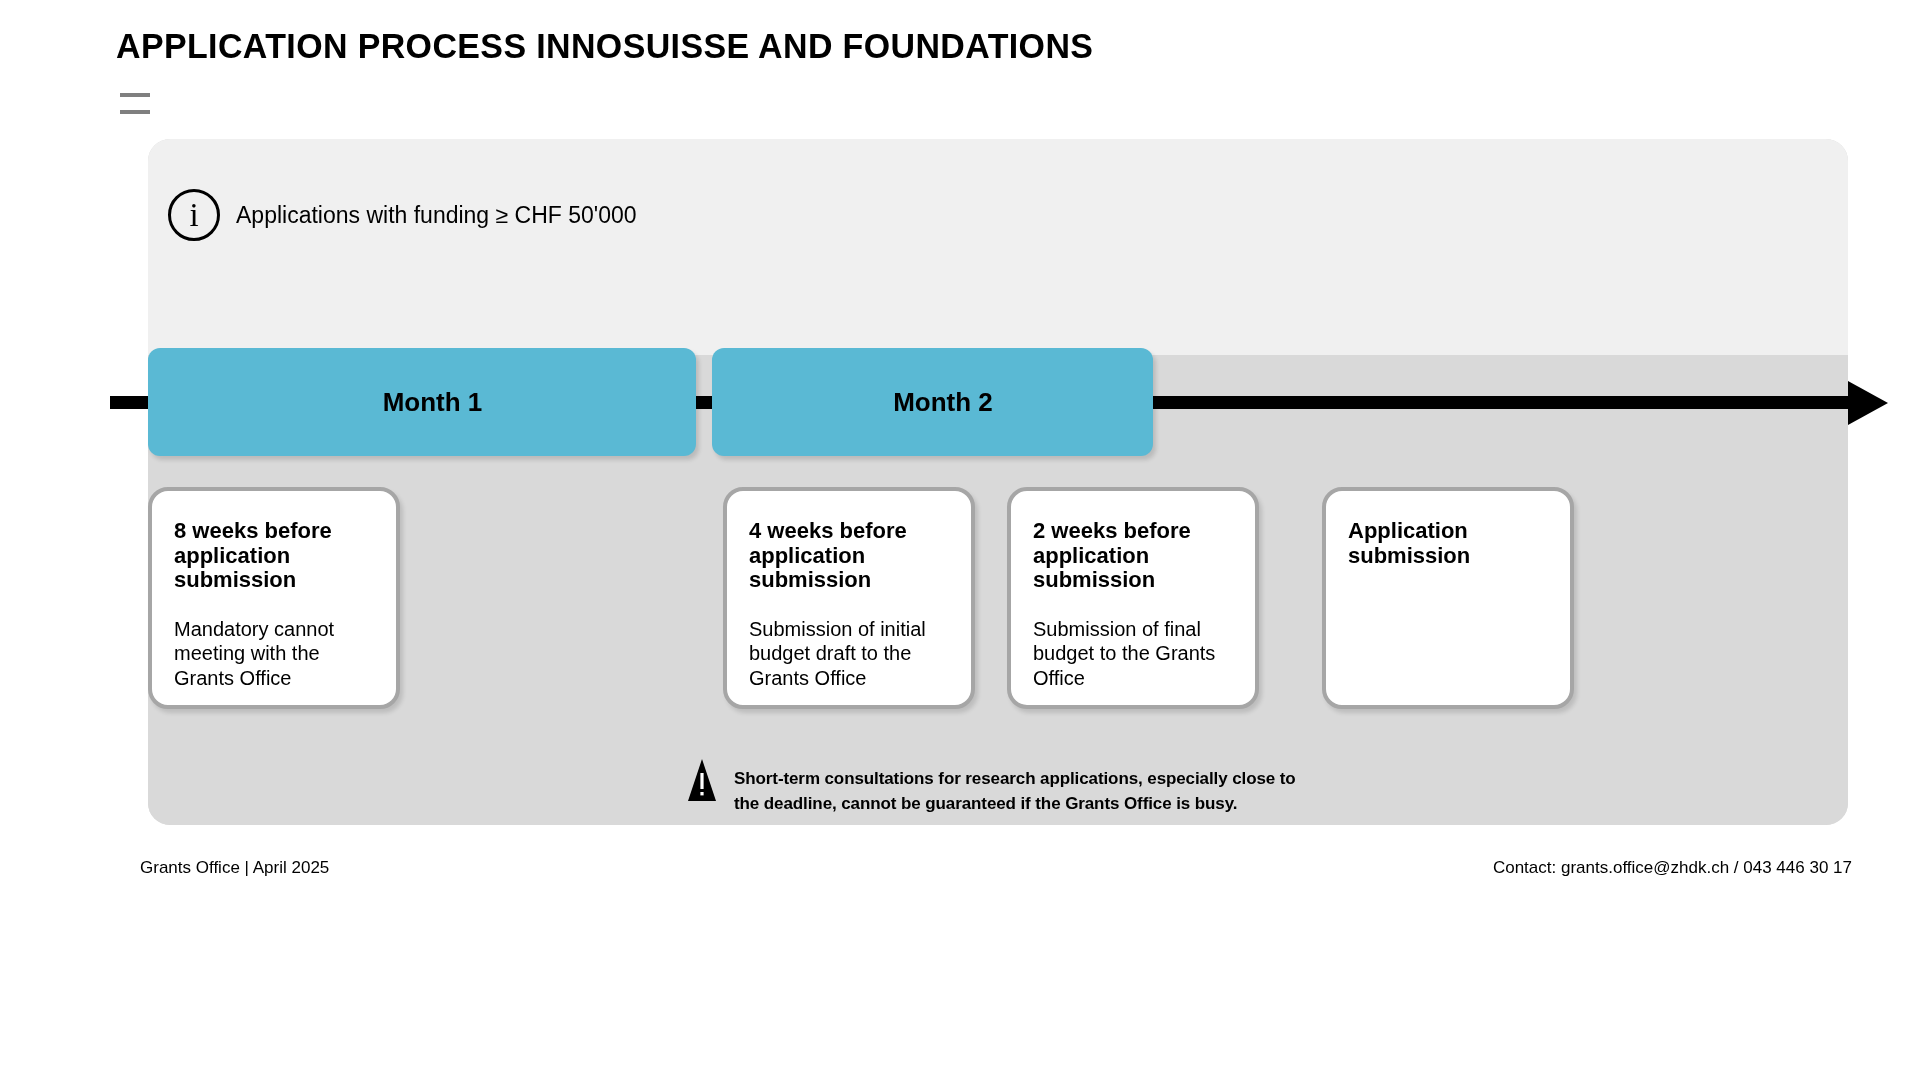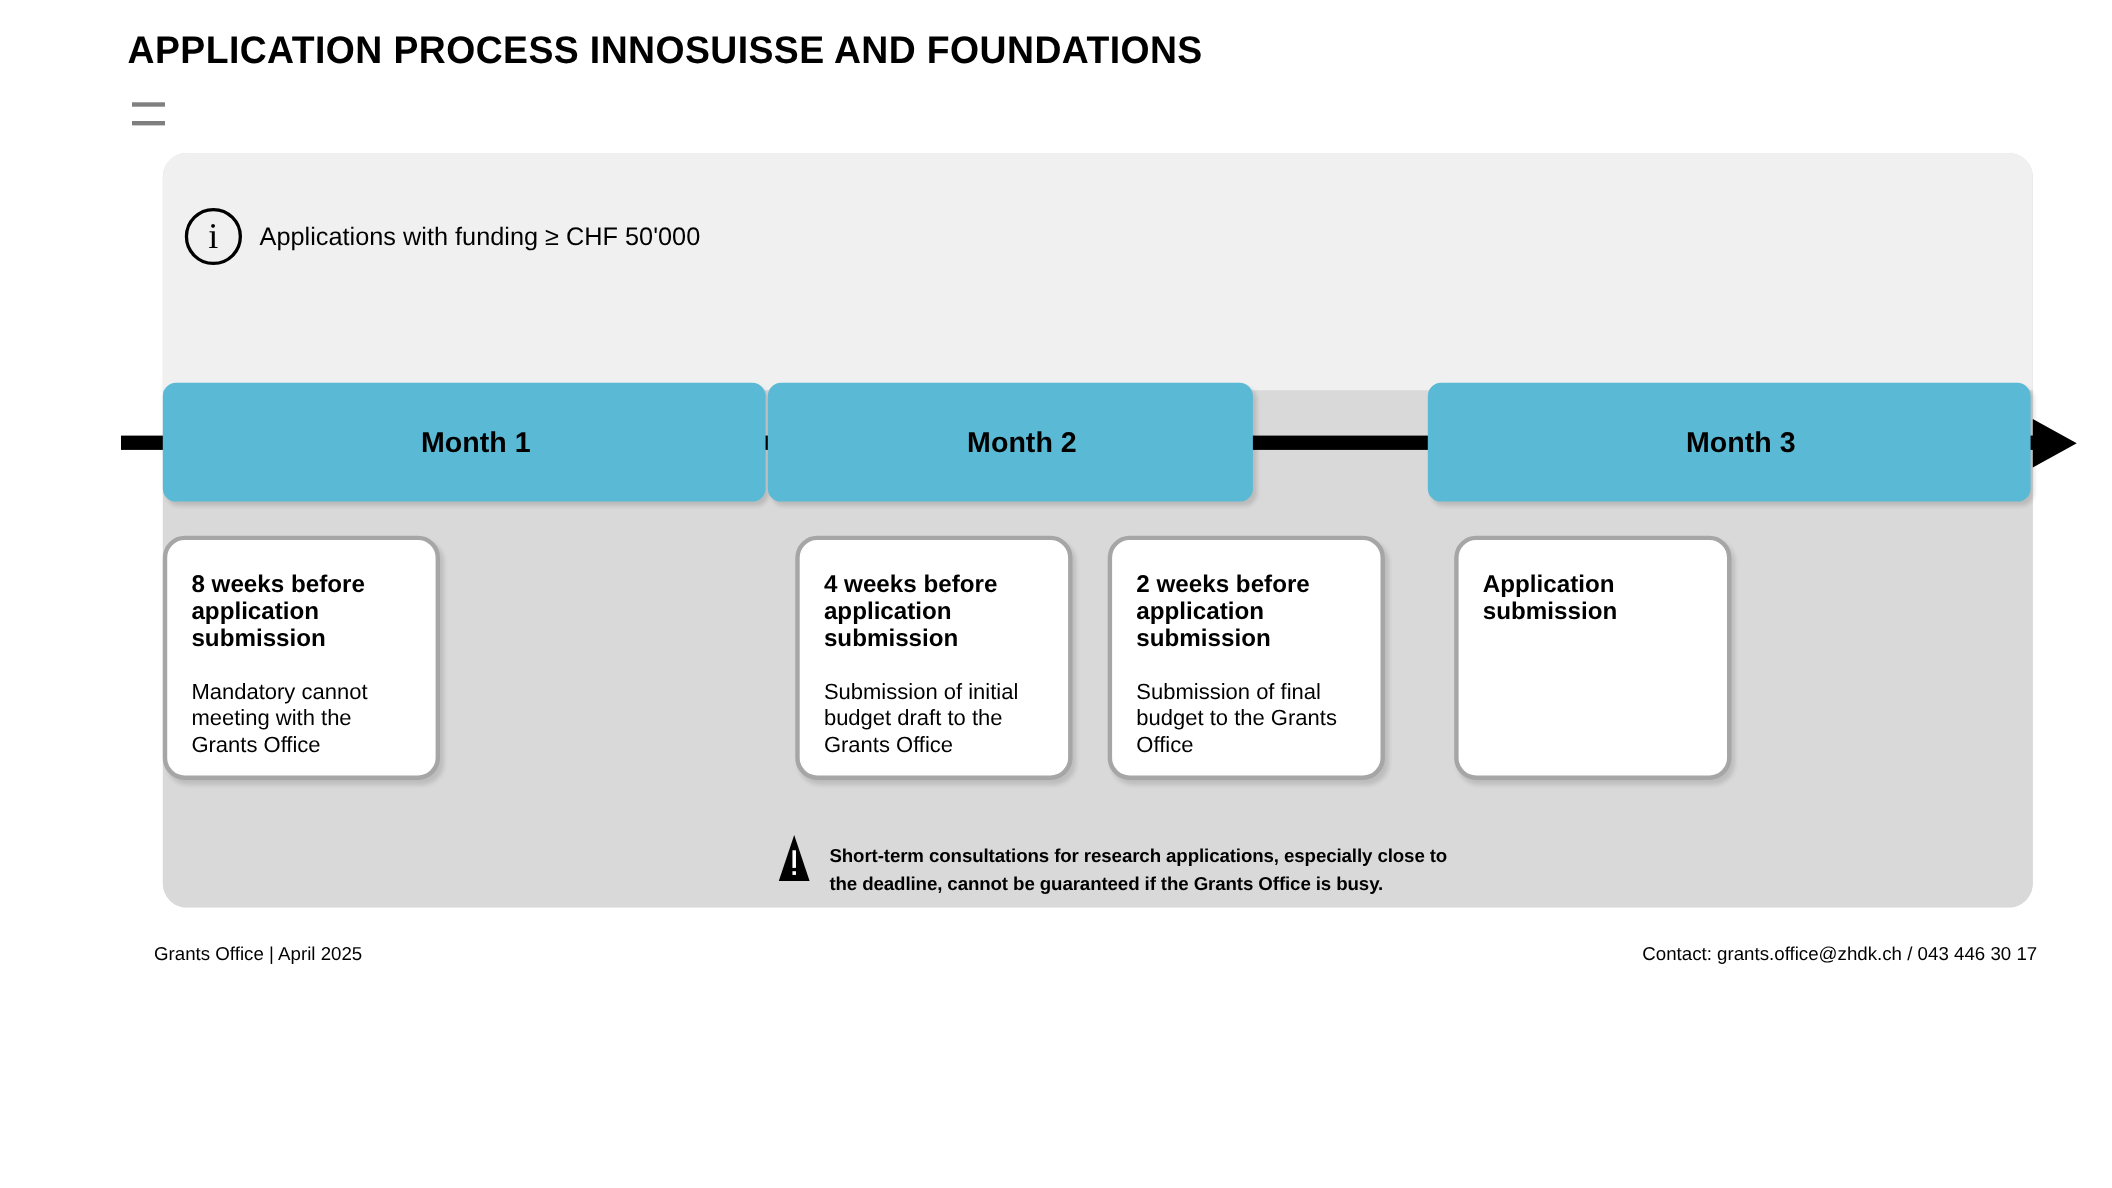--- a/index.html
+++ b/index.html
@@ -132,21 +132,21 @@
     display: flex;
     align-items: center;
     justify-content: center;
     color: #000;
     font-size: 26px;
     font-weight: bold;
     box-shadow: 3px 4px 4px rgba(0,0,0,0.14);
     padding-left: 21px;
   }
   #month-bar-0 { left: 0px;    width: 527px; }
-  #month-bar-1 { left: 550px;  width: 420px; }
+  #month-bar-1 { left: 564px;  width: 420px; }
   #month-bar-2 { left: 1150px; width: 527px; }
 
   
   .step-card {
     position: absolute;
     top: 487px;
     width: 252px;
     height: 222px;
     background: #ffffff;
     border: 4px solid #a6a6a6;
@@ -169,21 +169,21 @@
     font-size: 20px;
     color: #000;
     line-height: 24.5px;
     margin-top: 24px;
   }
   .step-body:empty { display: none; }
 
   
   #warning-note {
     position: absolute;
-    left: 704px;
+    left: 684px;
     top: 762px;
     display: flex;
     align-items: flex-start;
     gap: 14px;
   }
   #warning-icon {
     width: 36px;
     height: 46px;
     position: relative;
     flex: 0 0 auto;
@@ -235,23 +235,20 @@
 </div>
 
 <div id="timeline">
   <div id="timeline-spine"></div>
   <div id="timeline-arrowhead"></div>
   <div class="month-bar" id="month-bar-0">
     <span>Month 1</span>
   </div>
   <div class="month-bar" id="month-bar-1">
     <span>Month 2</span>
-  </div>
-  <div class="month-bar" id="month-bar-2">
-    <span>Month 3</span>
   </div>
 </div>
 
 <div class="step-card" id="step-card-0">
   <div class="step-title">8 weeks before application submission</div>
   <div class="step-body">Mandatory cannot meeting with the Grants Office</div>
 </div>
 <div class="step-card" id="step-card-1">
   <div class="step-title">4 weeks before application submission</div>
   <div class="step-body">Submission of initial budget draft to the Grants Office</div>

